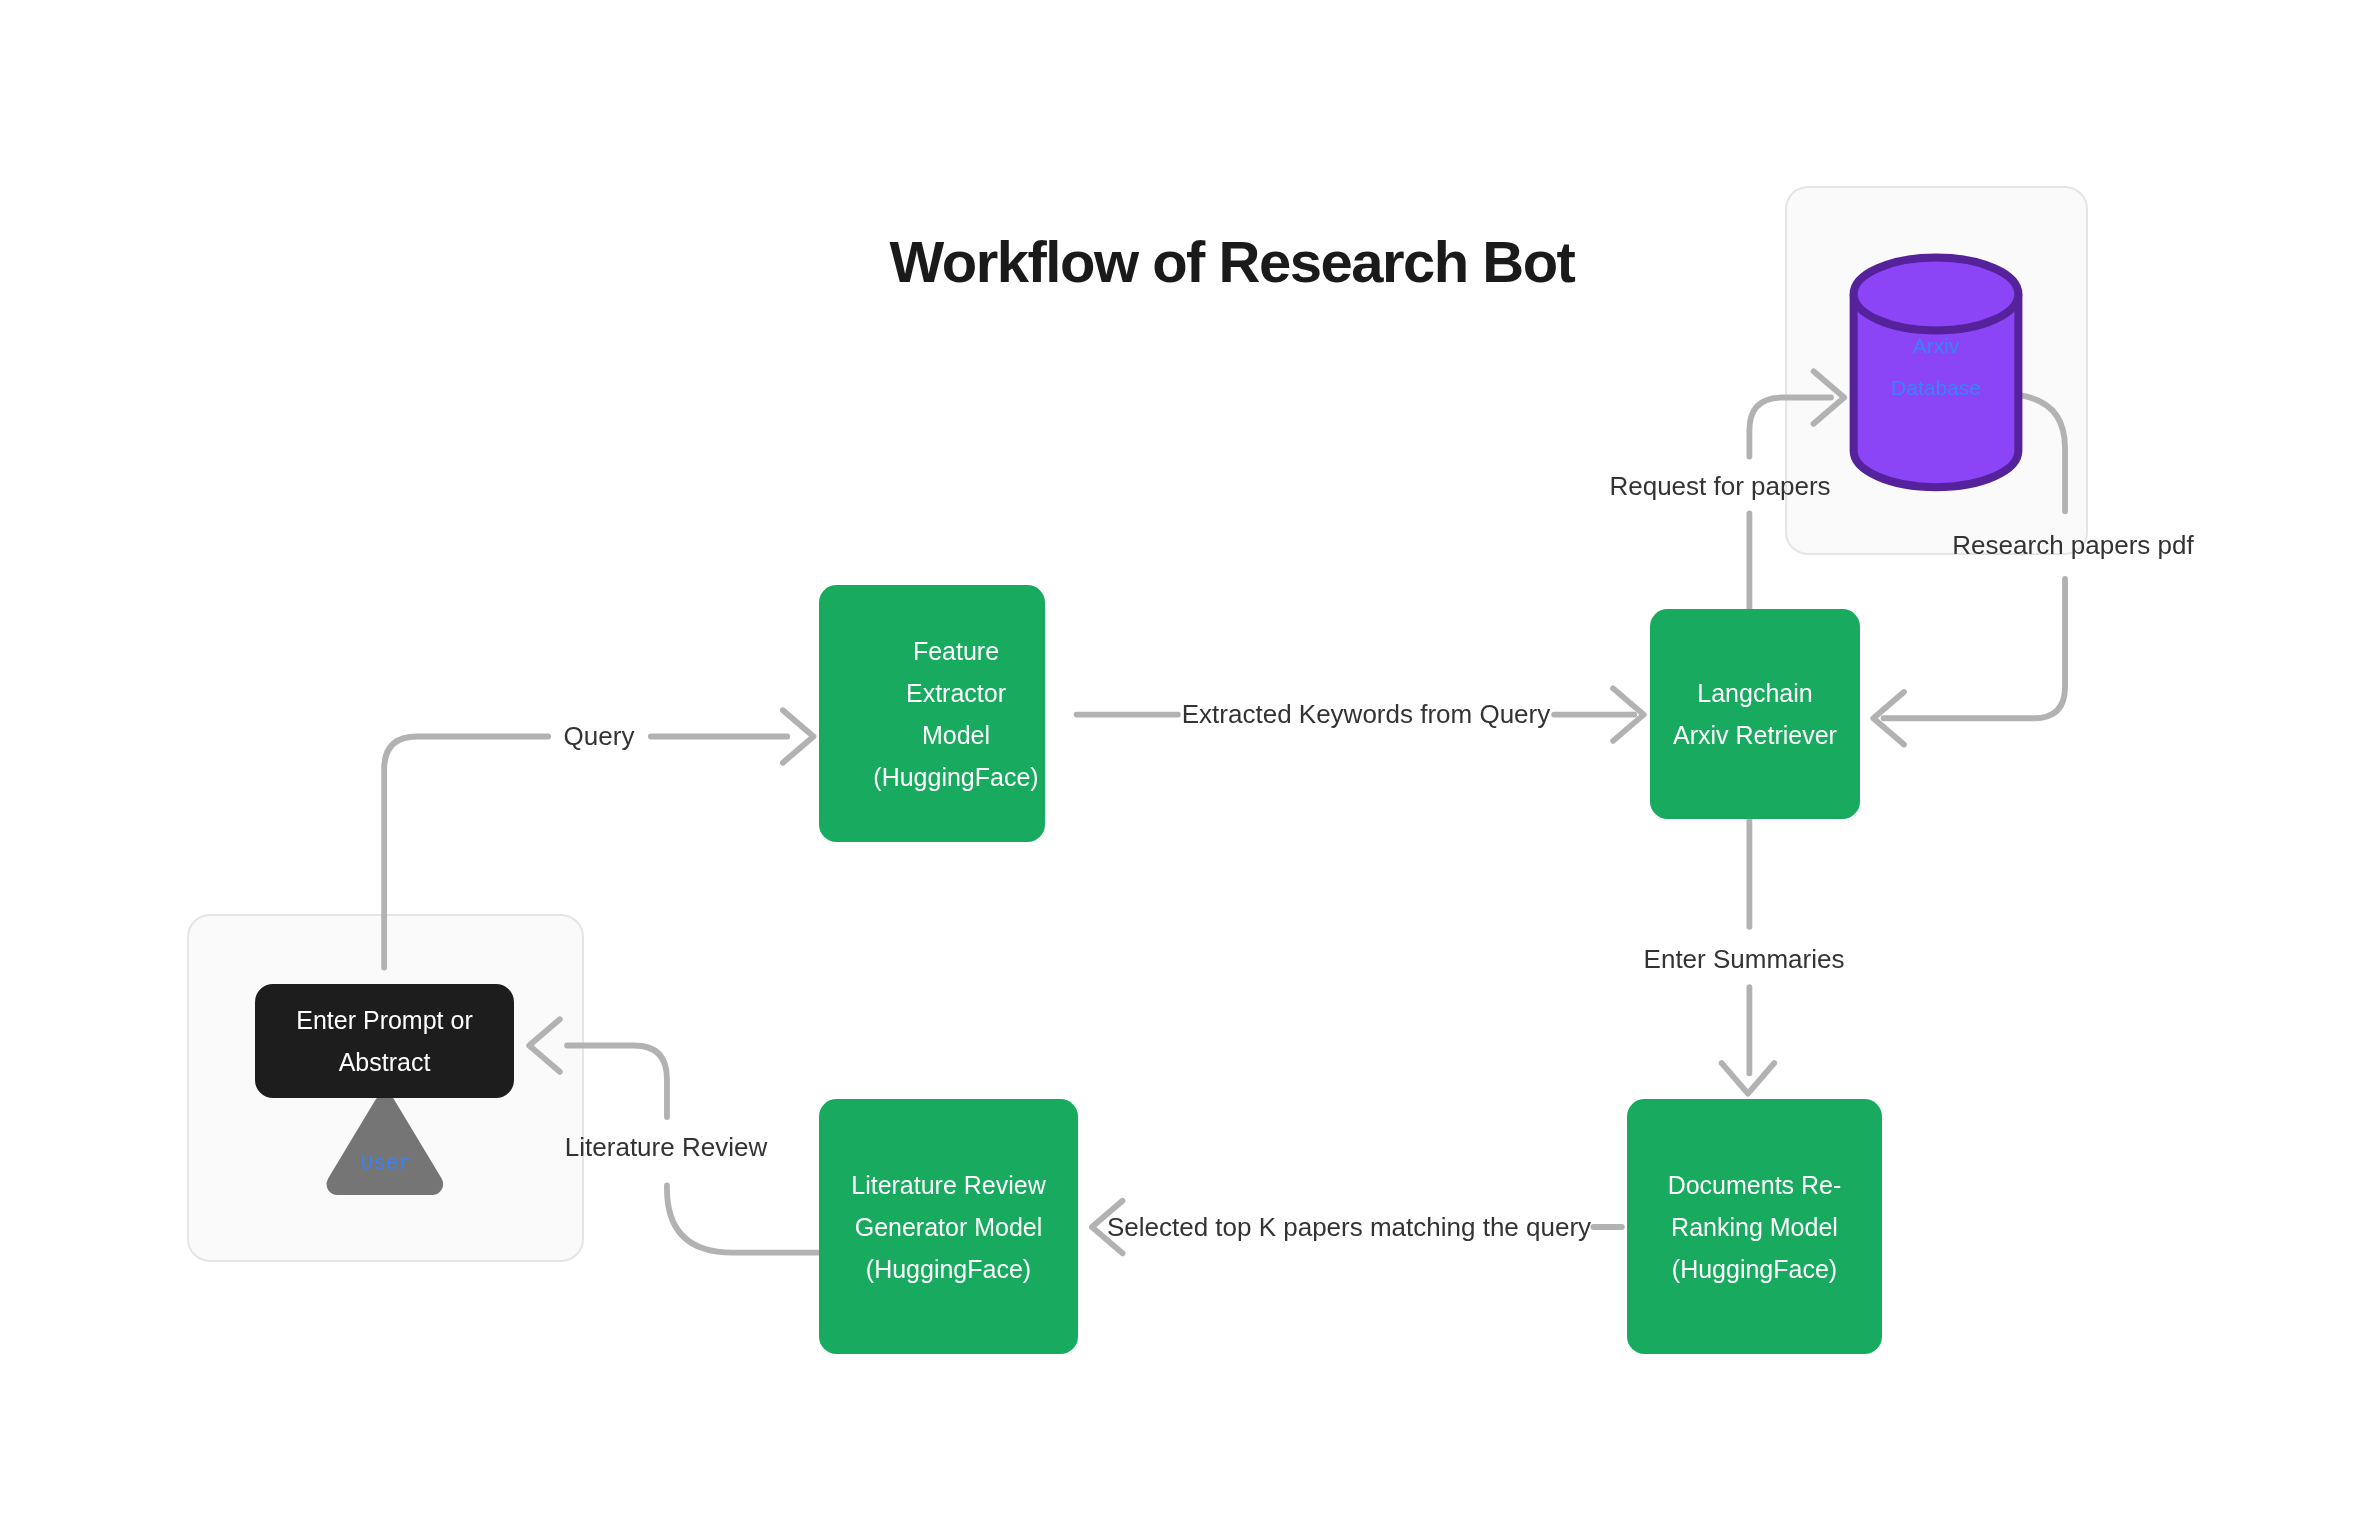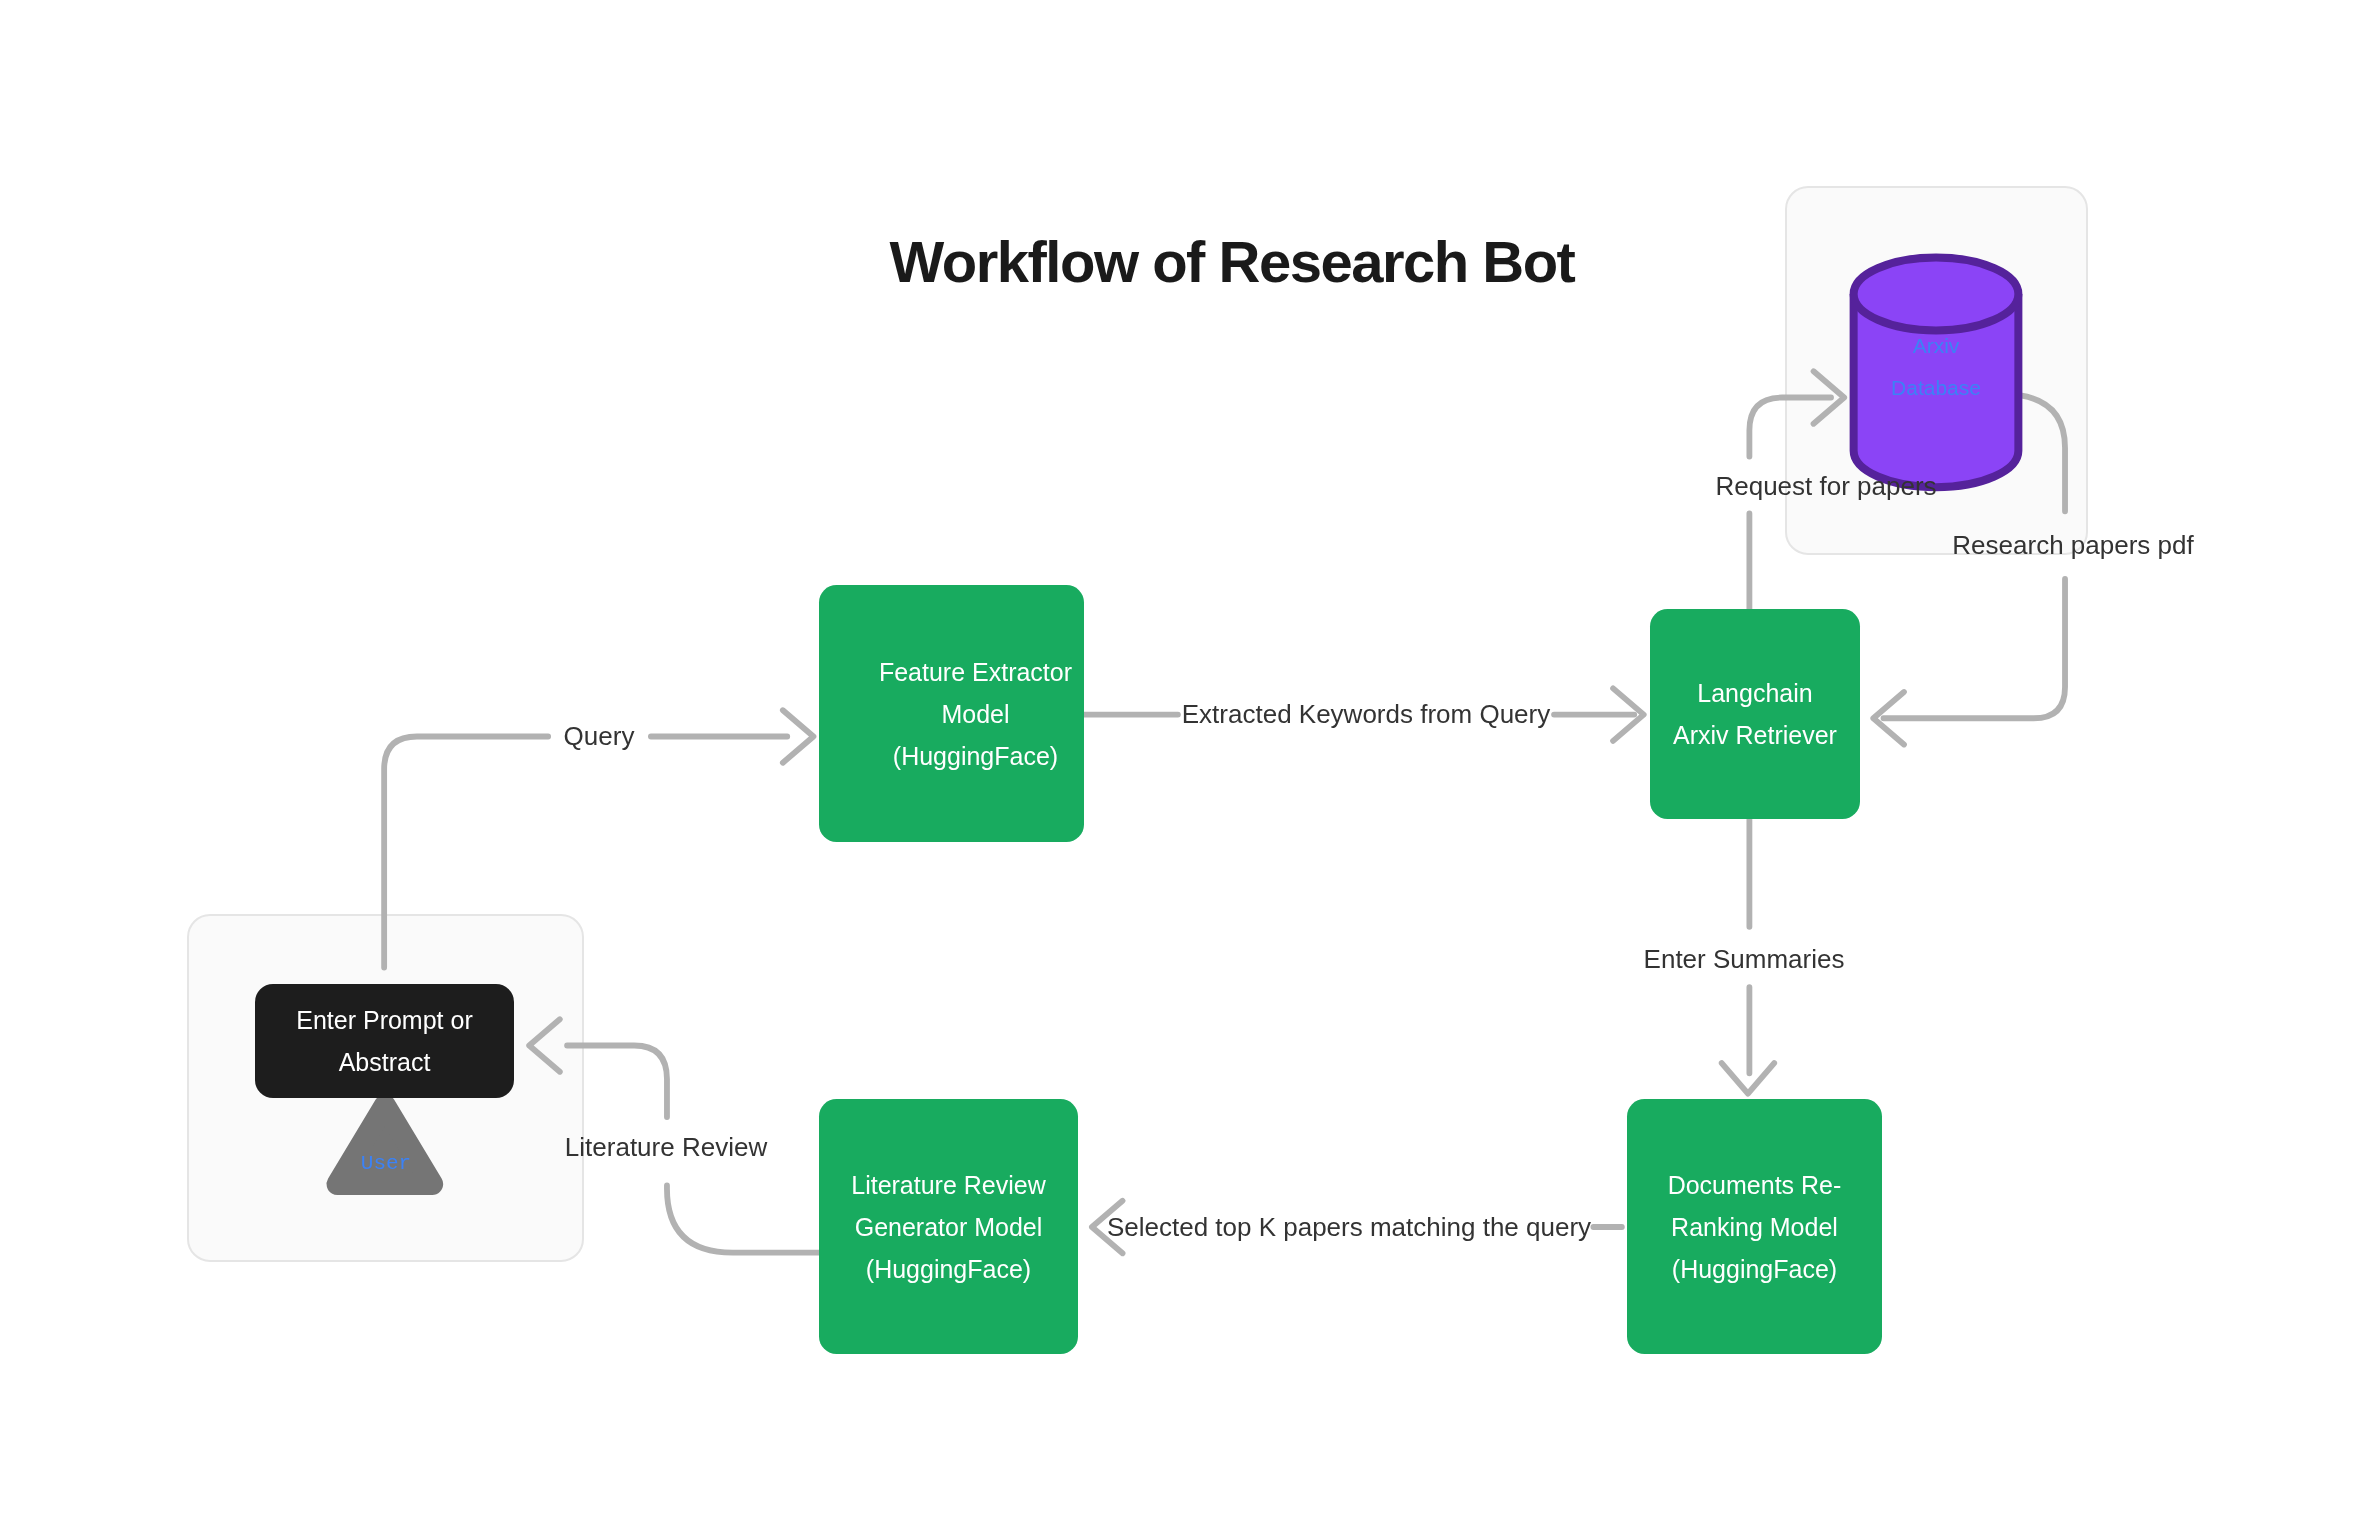--- a/index.html
+++ b/index.html
@@ -75,21 +75,21 @@
     <g>
       <path class="cyl" d="M 2543 403 L 2543 618 A 113 50 0 0 0 2769 618 L 2769 403"></path>
       <ellipse class="cyl" cx="2656" cy="403" rx="113" ry="50"></ellipse>
     </g>
 
     <path class="triangle" d="M 528 1516 L 463 1624 L 593 1624 Z"></path>
   </svg>
 
   <div class="page-title">Workflow of Research Bot</div>
 
-  <div class="node green-node" style="left:819px;top:585px;width:265px;height:257px;padding-left:48px;">Feature Extractor
+  <div class="node green-node" style="left:819px;top:585px;width:226px;height:257px;padding-left:48px;">Feature Extractor
 Model
 (HuggingFace)</div>
 
   <div class="node green-node" style="left:1650px;top:609px;width:210px;height:210px;">Langchain
 Arxiv Retriever</div>
 
   <div class="node green-node" style="left:819px;top:1099px;width:259px;height:255px;">Literature Review
 Generator Model
 (HuggingFace)</div>
 
@@ -102,21 +102,21 @@
 
   <div class="shape-label" style="left:1936px;top:367px;">Arxiv
 Database</div>
 
   <div class="shape-label" style="left:386px;top:1164px;font-family:Liberation Mono, monospace;">User</div>
 
   <div class="edge-label" style="left:599px;top:736px;">Query</div>
 
   <div class="edge-label" style="left:1366px;top:714px;">Extracted Keywords from Query</div>
 
-  <div class="edge-label" style="left:1826px;top:486px;">Request for papers</div>
+  <div class="edge-label" style="left:1720px;top:486px;">Request for papers</div>
 
   <div class="edge-label" style="left:2073px;top:545px;">Research papers pdf</div>
 
   <div class="edge-label" style="left:1744px;top:959px;">Enter Summaries</div>
 
   <div class="edge-label" style="left:1349px;top:1227px;">Selected top K papers matching the query</div>
 
   <div class="edge-label" style="left:666px;top:1147px;">Literature Review</div>
 
 </div>

